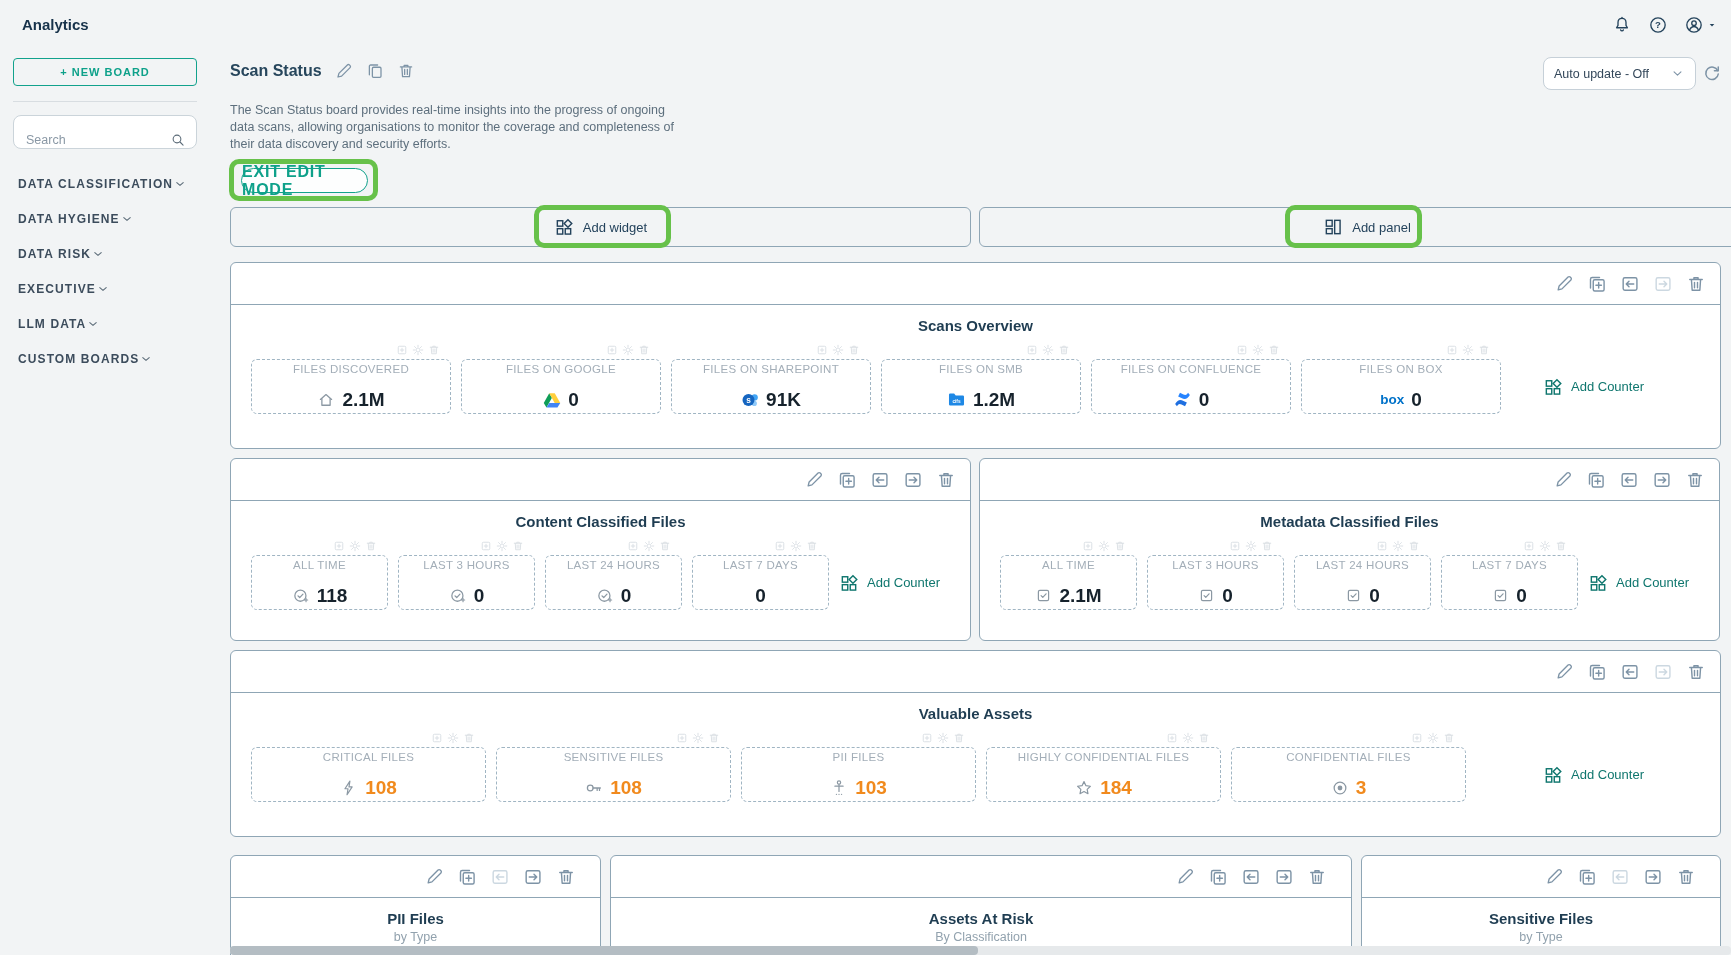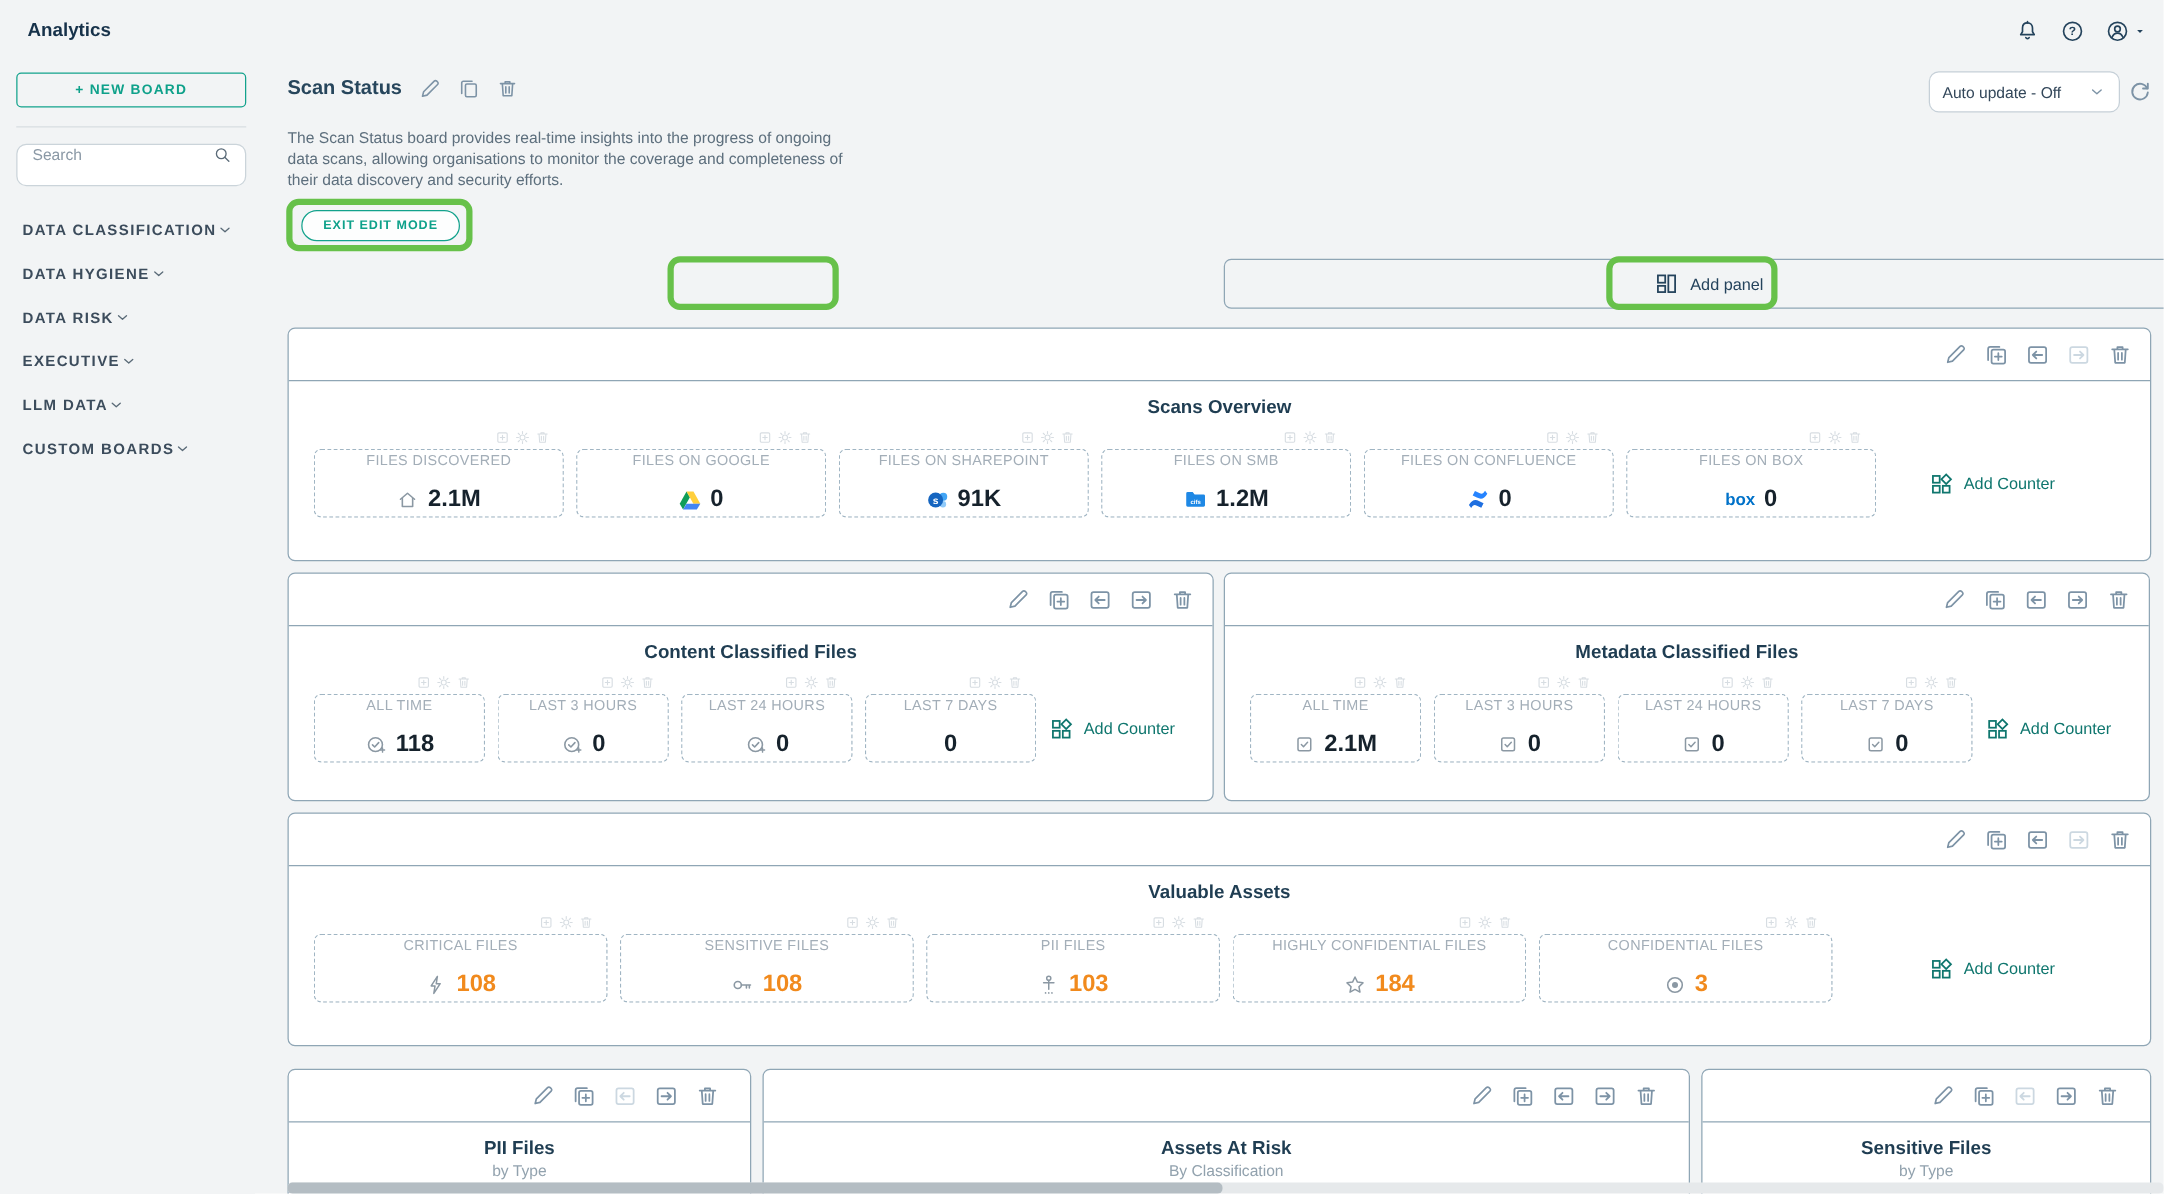--- a/index.html
+++ b/index.html
@@ -9,21 +9,21 @@
   .app-title{position:absolute;left:22px;top:16px;font-size:15px;font-weight:bold;color:#17324a;}
   .topbar-icons{position:absolute;right:14px;top:15px;display:flex;align-items:center;gap:16px;color:#24435c;}
   .topbar-icons .ic{cursor:pointer;}
   .usergroup{display:flex;align-items:center;gap:3px;cursor:pointer;}
   
   .new-board{position:absolute;left:13px;top:58px;width:184px;height:28px;box-sizing:border-box;
     border:1px solid #12a28c;border-radius:4px;background:transparent;color:#0ea18a;
     font-size:11px;font-weight:bold;letter-spacing:1px;display:flex;align-items:center;justify-content:center;cursor:pointer;}
   .sb-divider{position:absolute;left:13px;top:101px;width:184px;height:1px;background:#d8dde1;}
   .searchbox{position:absolute;left:13px;top:115px;width:184px;height:34px;box-sizing:border-box;background:#fff;
-    border:1px solid #cbd4da;border-radius:8px;display:flex;align-items:flex-start;padding:0 10px;gap:6px;}
+    border:1px solid #cbd4da;border-radius:8px;display:flex;align-items:flex-end;padding:0 10px;gap:6px;}
   .searchbox input{border:0;outline:0;flex:1;min-width:0;font-family:"Liberation Sans",sans-serif;font-size:12.5px;color:#425766;background:transparent;}
   .searchbox input::placeholder{color:#8a98a5;}
   .sb-nav{position:absolute;left:13px;top:166px;width:184px;}
   .sb-item{height:35px;display:flex;align-items:center;padding:0 5px;
     font-size:12px;font-weight:bold;letter-spacing:1.1px;color:#3c4c5c;cursor:pointer;}
   .sb-item .chev{color:#5b6b78;}
   
   .bh-row{position:absolute;left:230px;top:62px;display:flex;align-items:center;gap:13px;}
   .board-title{font-size:16px;font-weight:bold;color:#27465c;}
   .hic{color:#7d93a6;cursor:pointer;}
@@ -31,21 +31,21 @@
   .auto-select{position:absolute;left:1543px;top:57px;width:153px;height:33px;box-sizing:border-box;background:#fff;
     border:1px solid #c6d0d8;border-radius:8px;display:flex;align-items:center;justify-content:space-between;
     padding:0 10px;font-size:12.5px;color:#33475a;cursor:pointer;}
   .refresh-btn{position:absolute;left:1702px;top:64px;color:#7d93a6;cursor:pointer;}
   
   .gbox{position:absolute;border:5px solid #67c14a;border-radius:10px;box-sizing:border-box;z-index:10;pointer-events:none;}
   #gbox-exit{left:229px;top:159px;width:149px;height:42px;}
   #gbox-widget{left:534px;top:205px;width:137px;height:43px;}
   #gbox-panel{left:1285px;top:205px;width:137px;height:43px;}
   .exit-btn{position:absolute;left:241px;top:168px;width:127px;height:25px;box-sizing:border-box;background:#fdfefe;
-    border:1px solid #12a28c;border-radius:13px;color:#0ea18a;font-size:10px;font-weight:bold;letter-spacing:.8px;
+    border:1px solid #12a28c;border-radius:13px;color:#0ea18a;font-size:16px;font-weight:bold;letter-spacing:.8px;
     display:flex;align-items:center;justify-content:center;cursor:pointer;z-index:11;}
   .add-bar{position:absolute;top:207px;height:40px;box-sizing:border-box;border:1px solid #8fa6b5;border-radius:6px;
     display:flex;align-items:center;justify-content:center;}
   #bar-widget{left:230px;width:741px;}
   #bar-panel{left:979px;width:776px;}
   .add-btn{display:flex;align-items:center;gap:9px;font-size:13px;color:#24435c;cursor:pointer;}
   
   .panel{position:absolute;background:#fff;border:1px solid #8fa6b5;border-radius:6px;box-sizing:border-box;z-index:1;}
   #p-scans{left:230px;top:262px;width:1491px;height:187px;}
   #p-content{left:230px;top:458px;width:741px;height:183px;}
@@ -276,20 +276,28 @@
         <use href="#i-chev"></use>
       </svg>
   </div>
   <svg class="refresh-btn" width="20" height="20">
       <use href="#i-refresh"></use>
     </svg>
 
   <div class="exit-btn">EXIT EDIT MODE</div>
   <div class="gbox" id="gbox-exit"></div>
 
+  <div class="add-bar" id="bar-widget">
+    <span class="add-btn">
+      <svg width="20" height="20">
+          <use href="#i-widget"></use>
+        </svg>
+      <span>Add widget</span>
+    </span>
+  </div>
   <div class="add-bar" id="bar-panel">
     <span class="add-btn">
       <svg width="20" height="20">
           <use href="#i-panel"></use>
         </svg>
       <span>Add panel</span>
     </span>
   </div>
   <div class="gbox" id="gbox-widget"></div>
   <div class="gbox" id="gbox-panel"></div>

